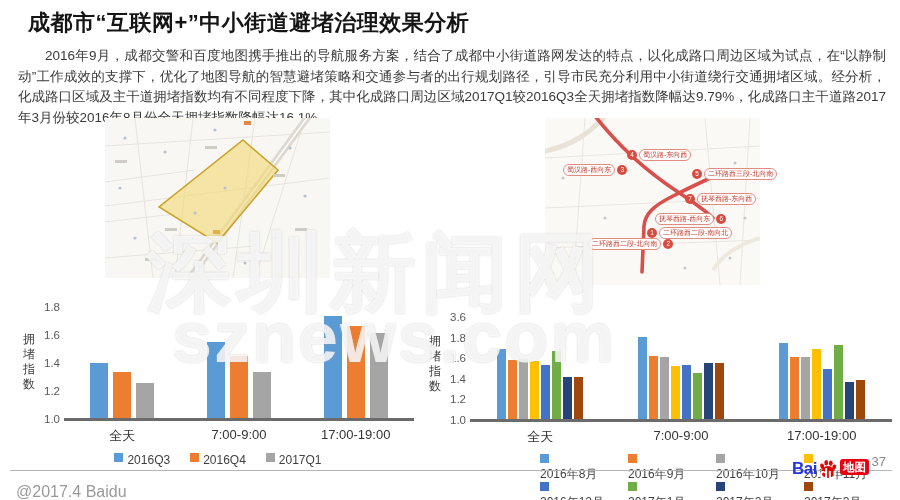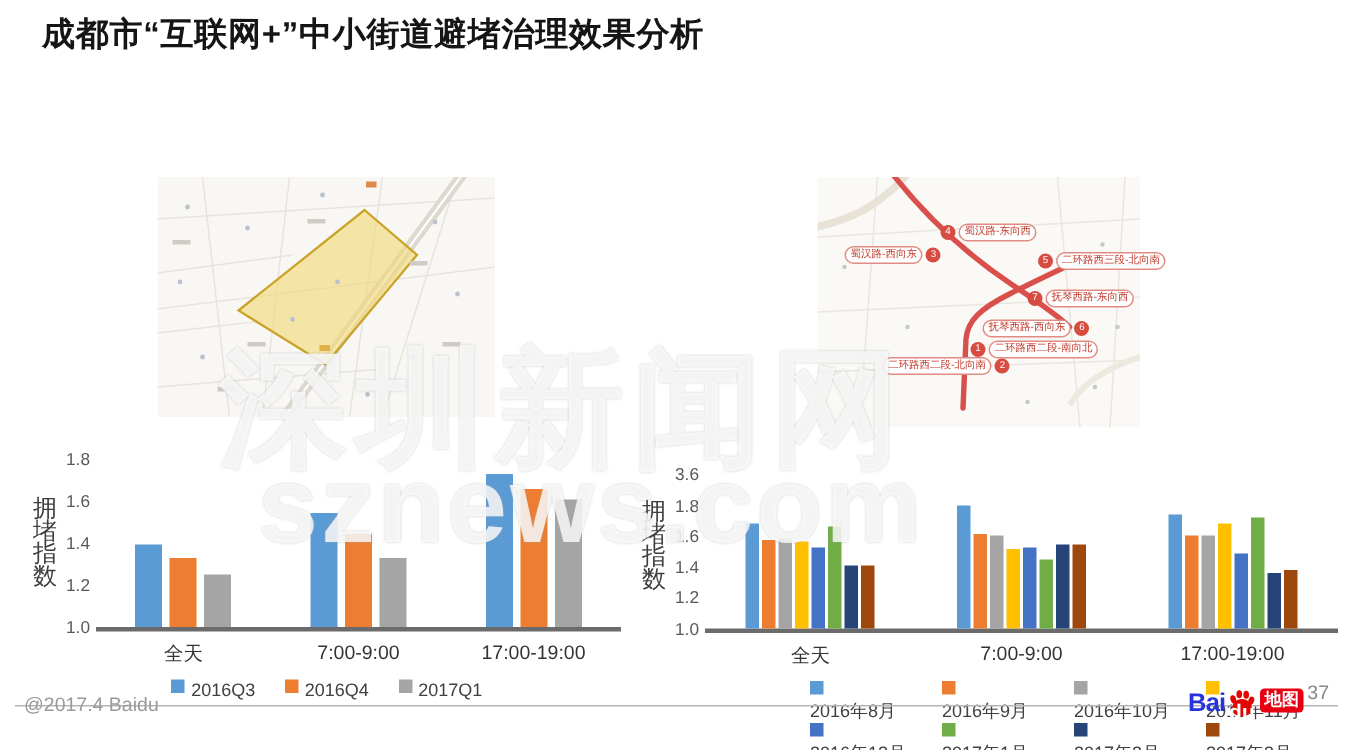--- a/index.html
+++ b/index.html
@@ -25,21 +25,21 @@
                 font-size:7px; line-height:10px; color:#c0392b; white-space:nowrap; }
   .road-label .box { background:#fff; border:1px solid #e08c84; border-radius:6px;
                      padding:0 3px; }
   .road-label .num { width:10px; height:10px; border-radius:50%; background:#d84b40;
                      color:#fff; font-size:6.5px; line-height:10px; text-align:center; flex:0 0 10px; }
 
   .chart { position:absolute; }
   .chart-left  { left:22px;  top:306px; width:392px; }
   .chart-right { left:428px; top:316px; width:464px; }
   .chart-body { display:flex; align-items:flex-start; }
-  .ylab { width:14px; font-size:16px; line-height:15px; color:#3d3d3d;
+  .ylab { width:14px; font-size:12px; line-height:15px; color:#3d3d3d;
           word-break:break-all; text-align:center; }
   .chart-left  .ylab { margin-top:26px; }
   .chart-right .ylab { margin-top:18px; }
   .yticks { position:relative; width:28px; font-size:11.5px; color:#595959; }
   .ytick { position:absolute; right:4px;margin-left:30px; }
   .plot-wrap { flex:1; }
   .plot { display:flex; align-items:flex-end; }
   .group { flex:1; display:flex; justify-content:center; align-items:flex-end; }
   .baseline { height:3px; background:#6b6b6b; }
   .cats { display:flex; margin-top:6px; }
@@ -50,38 +50,39 @@
   .chart-right .legend .lg-item { width:88px;flex-direction:column; }
   .lg-item { display:flex; align-items:flex-start; gap:4px; font-size:12px; color:#404040; line-height:14px; }
   .sw { width:9px; height:9px; display:inline-block; flex:0 0 9px; }
 
   .wm { position:absolute; font-weight:700; color:rgba(255,255,255,.78);
         text-shadow:0 0 2px rgba(165,165,165,.55); pointer-events:none; z-index:30; white-space:nowrap; }
   .wm1 { left:146px; top:215px; font-size:86px; letter-spacing:6px; }
   .wm2 { left:172px; top:296px; font-size:72px; letter-spacing:2px; }
 
   .footer-line { position:absolute; left:10px; right:8px; top:470px; height:1px; background:#b5b5b5; }
-  .copyright { position:absolute; left:16px; top:462px; font-size:13px; color:#9a9a9a; }
+  .copyright { position:absolute; left:16px; top:483px; font-size:16px; color:#9a9a9a; }
   .report { position:absolute; right:12px; top:476px; font-size:12.5px; color:#4a4a4a; }
   .pagenum { position:absolute; right:14px; top:454px; font-size:13px; color:#8a8a8a; }
 
   .logo { position:absolute; left:792px; top:459px; display:flex; align-items:flex-start; z-index:31; }
   .logo .bai { font-size:17px; font-weight:800; color:#2733dd; letter-spacing:-.5px; }
   .logo .paw { position:relative; width:20px; height:20px; margin-left:1px; }
   .logo .paw .du { position:absolute; left:0; right:0; top:7px; text-align:center;
                    font-size:14px; font-weight:700; color:#fff; }
   .logo .suffix { margin-left:2px; background:#e60012; color:#fff; font-size:11.5px;
                   font-weight:700; padding:2px 3px; border-radius:3px; line-height:12px; }
 </style>
 </head>
 <body>
 
 <div id="page">
 
   <div class="title">成都市“互联网+”中小街道避堵治理效果分析</div>
+  <div class="intro">2016年9月，成都交警和百度地图携手推出的导航服务方案，结合了成都中小街道路网发达的特点，以化成路口周边区域为试点，在“以静制动”工作成效的支撑下，优化了地图导航的智慧避堵策略和交通参与者的出行规划路径，引导市民充分利用中小街道绕行交通拥堵区域。经分析，化成路口区域及主干道拥堵指数均有不同程度下降，其中化成路口周边区域2017Q1较2016Q3全天拥堵指数降幅达9.79%，化成路口主干道路2017年3月份较2016年8月份全天拥堵指数降幅达16.1%。</div>
 
   <div class="map map-left">
     <svg width="225" height="160" viewBox="0 0 225 160">
       <rect x="0" y="0" width="225" height="160" fill="#f8f7f4"></rect>
       <g stroke="#e7e4de" stroke-width="1">
         <line x1="0" y1="28" x2="225" y2="14"></line>
           <line x1="0" y1="64" x2="90" y2="52"></line>
         <line x1="0" y1="104" x2="70" y2="96"></line>
           <line x1="0" y1="140" x2="150" y2="128"></line>
         <line x1="30" y1="0" x2="48" y2="160"></line>

